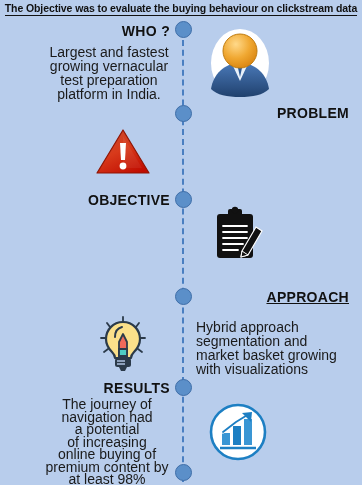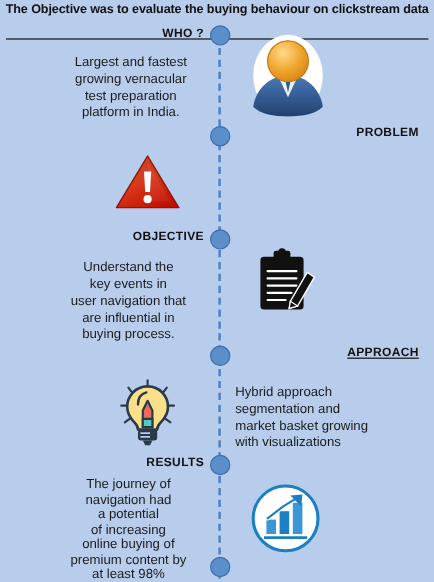--- a/index.html
+++ b/index.html
@@ -15,21 +15,21 @@
   
   .header{
     position:absolute;left:0;top:2px;width:362px;
     text-align:center;
     font-size:10.5px;font-weight:bold;
     letter-spacing:-0.1px;
     color:#111;
   }
   .header span{
     border-bottom:1.5px solid #111;
-    padding-bottom:18px;
+    padding-bottom:1px;
     white-space:nowrap;
     text-align:center;
   }
 
   
   .timeline-line{
     position:absolute;left:182px;top:30px;
     width:0;height:452px;
     border-left:2px dashed #4a7fc1;
   }
@@ -38,32 +38,32 @@
     width:17px;height:17px;border-radius:50%;
     background:#5b8fc9;
     border:1.4px solid #3f6ea8;
     box-sizing:border-box;
     left:174.5px;
   }
 
   
   .label{
     position:absolute;
-    font-size:10px;font-weight:bold;
+    font-size:14px;font-weight:bold;
     color:#111;
     white-space:nowrap;
     letter-spacing:0.3px;
   }
   .label.right{text-align:right;}
   .label.left{text-align:right;}
 
   
   .btext{
     position:absolute;
-    font-size:11px;
+    font-size:14px;
     line-height:14px;
     color:#1a1a1a;
   }
   .btext.center{text-align:center;}
   .btext.left{text-align:left;}
 
   
   .icon{position:absolute;}
 </style>
 </head>
@@ -129,27 +129,20 @@
       </defs>
       <path d="M27 2 L53 45 L1 45 Z" fill="url(#warnG)" stroke="#8f1505" stroke-width="1.2" stroke-linejoin="round"></path>
       <path d="M27 8 L46 40 L27 40 Z" fill="#ffffff" opacity="0.06"></path>
       <path d="M24 15 L30 15 L29 32 L25 32 Z" fill="#ffffff"></path>
       <circle cx="27" cy="38" r="3.4" fill="#ffffff"></circle>
     </svg>
   </div>
 
   <div class="label left" style="left:60px;top:192px;width:110px;">OBJECTIVE</div>
 
-  <div class="btext center" style="left:44px;top:216px;width:126px;">
-    <div>Understand the</div>
-    <div>key events in</div>
-    <div>user navigation that</div>
-    <div>are influential in</div>
-    <div>buying process.</div>
-  </div>
 
   <div class="icon" style="left:208px;top:205px;">
     <svg width="60" height="60" viewBox="0 0 60 60">
       <path d="M12 9 h30 a3 3 0 0 1 3 3 v38 a3 3 0 0 1 -3 3 h-30 a3 3 0 0 1 -3 -3 v-38 a3 3 0 0 1 3 -3 z" fill="#111111"></path>
       <rect x="13" y="13" width="28" height="37" fill="#111111"></rect>
       <path d="M22 4 h10 a2 2 0 0 1 2 2 v5 h-14 v-5 a2 2 0 0 1 2 -2 z" fill="#111111"></path>
       <circle cx="27" cy="5" r="3.2" fill="#111111"></circle>
       <g stroke="#ffffff" stroke-width="1.8" stroke-linecap="round">
         <line x1="15" y1="21" x2="39" y2="21"></line>
         <line x1="15" y1="27" x2="39" y2="27"></line>

